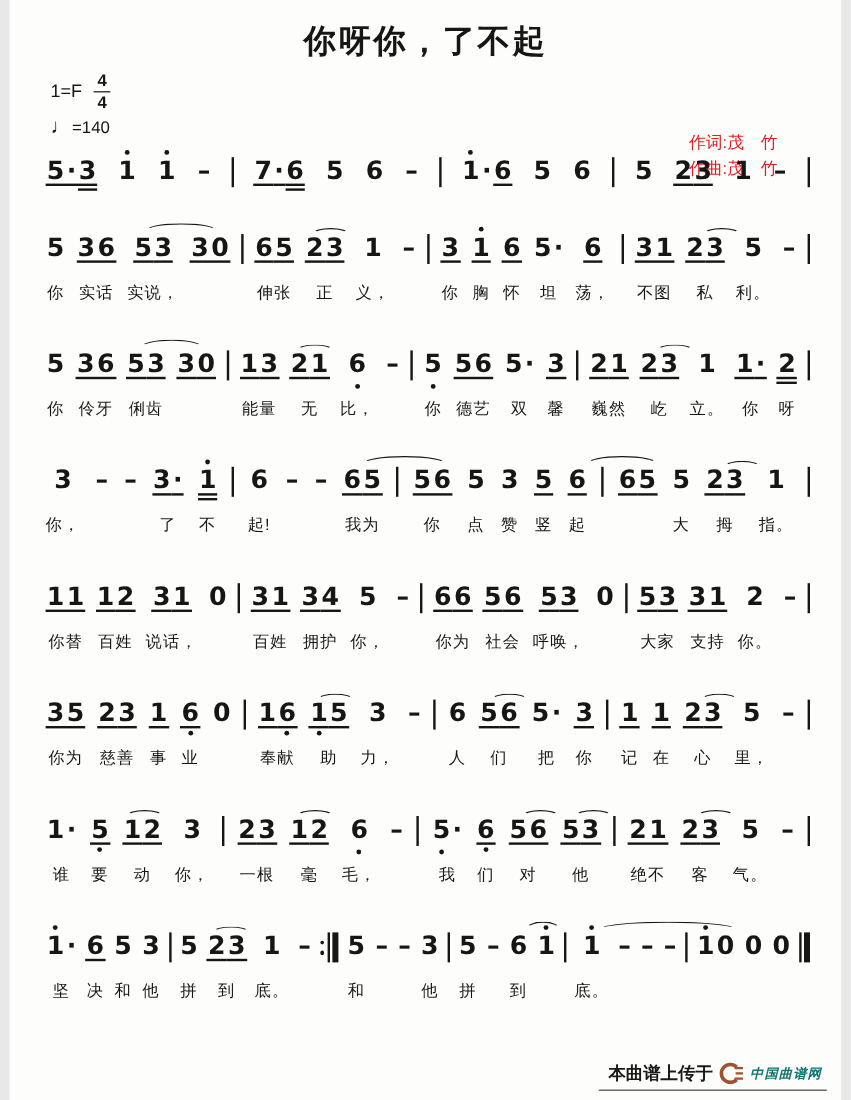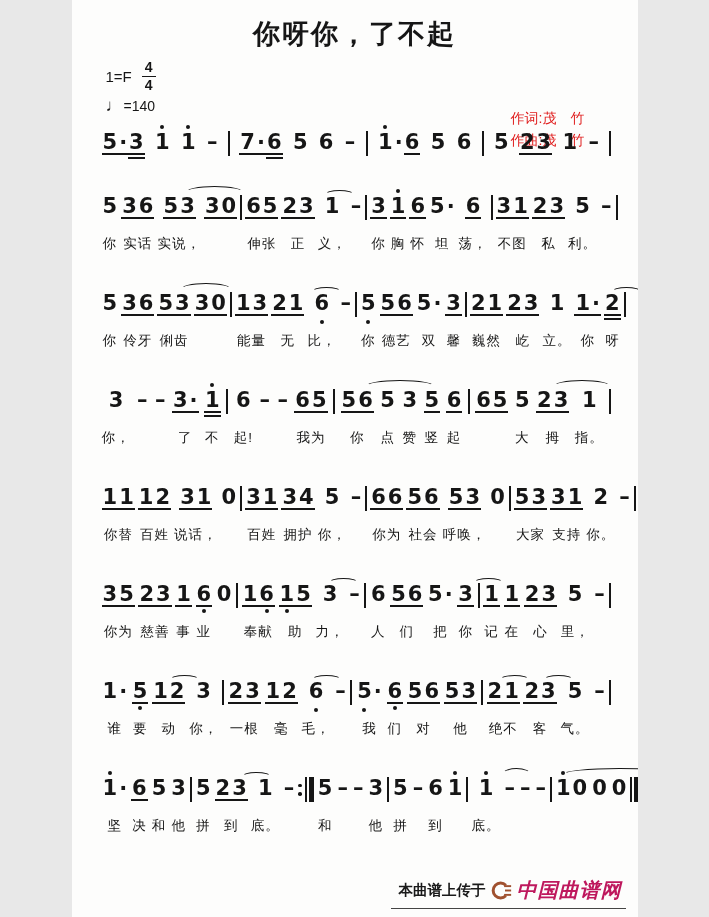--- a/index.html
+++ b/index.html
@@ -1,18 +1,18 @@
 <!DOCTYPE html>
 <html><head>
 <meta charset="utf-8">
 <style>
   * { margin:0; padding:0; box-sizing:border-box; }
   body { font-family:"Liberation Sans", sans-serif; background:#e8e8e8; }
   .page {
-    position:relative; width:566px; height:917px; margin:0 auto;
+    position:relative; width:693px; height:917px; margin:0 auto;
     background:#fdfdfc; color:#161616; overflow:hidden;
   }
   
   .title {
     text-align:center; margin-top:16px;
     font-family:"Liberation Serif","DejaVu Serif",serif;
     font-size:27px; font-weight:700; letter-spacing:2px;
   }
   .header { display:flex; justify-content:space-between; align-items:flex-start;
             padding:8px 53px 0 34px; height:62px; }
@@ -51,21 +51,21 @@
               gap:5px; margin-right:3px; }
   .bl-dots i { width:3.5px; height:3.5px; border-radius:50%; background:#161616; }
   .arc { position:absolute; border:1.6px solid transparent; border-top-color:#161616;
          border-radius:50%; pointer-events:none; }
   
   .footer { position:absolute; right:12px; bottom:8px; display:flex;
             align-items:center; gap:5px; padding:0 4px 4px 8px;
             border-bottom:1.5px solid #444; }
   .footer .prefix { font-size:14.5px; font-weight:700; color:#1a1a1a; }
   .logo { color:#a0512f; display:inline-flex; align-items:center; }
-  .sitename { font-size:20px; font-weight:700; font-style:italic; color:#be185d;
+  .sitename { font-size:11px; font-weight:700; font-style:italic; color:#0f766e;
               font-family:"Liberation Serif","DejaVu Serif",serif; letter-spacing:1px; }
 </style>
 </head>
 <body>
 
 <div class="page">
 
   <h1 class="title">你呀你，了不起</h1>
 
   <div class="header">

